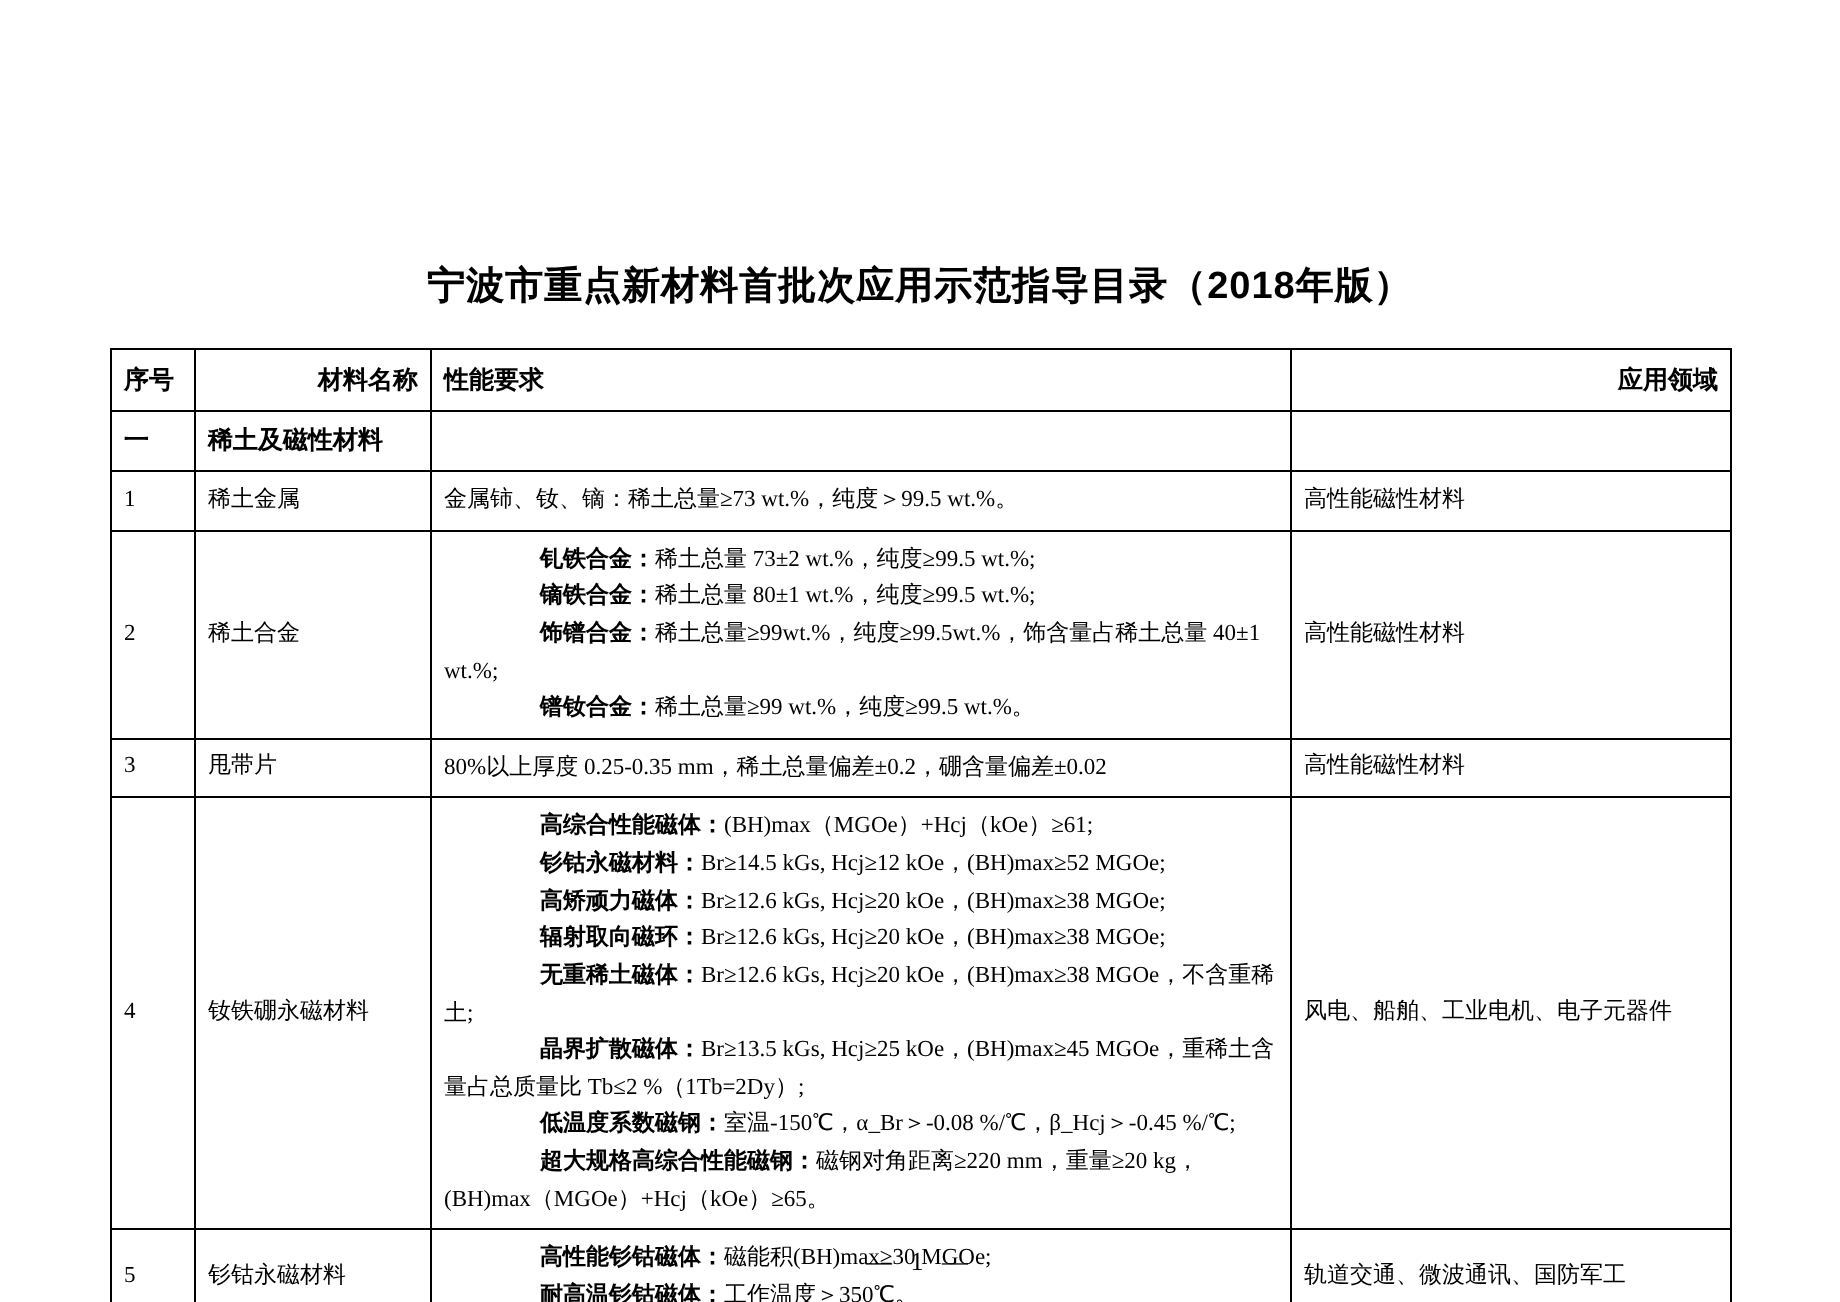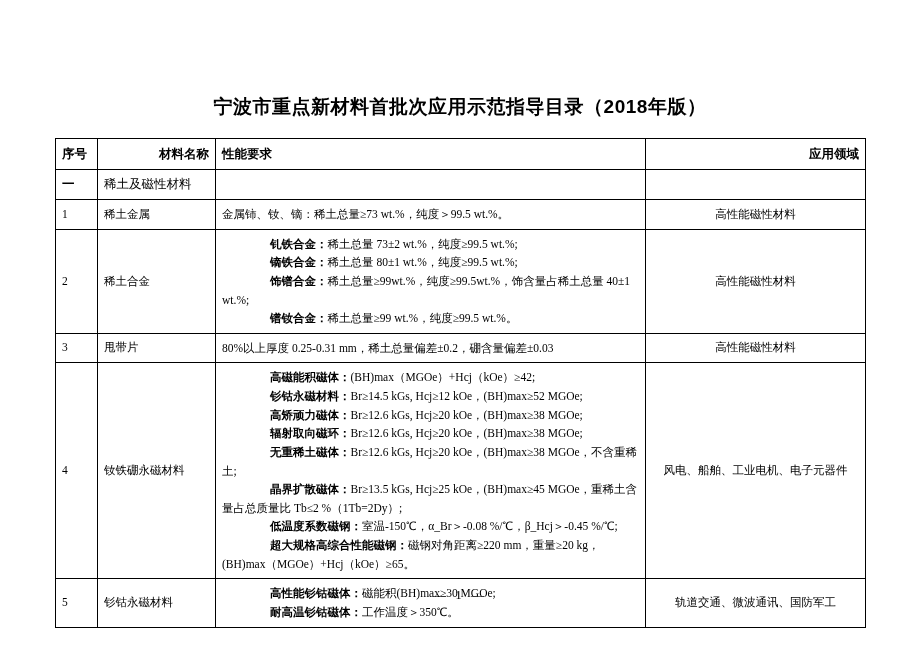--- a/index.html
+++ b/index.html
@@ -22,55 +22,56 @@
     padding: 0 55px;
   }
   .doc-title {
     text-align: center;
     font-family: "Liberation Sans", sans-serif;
     font-weight: bold;
     font-size: 19px;
     letter-spacing: 0.5px;
     padding-top: 94px;
     padding-bottom: 18px;
+    margin-top: 36px;
   }
   table.catalog {
     width: 810px;
     border-collapse: collapse;
     table-layout: fixed;
     font-size: 11.5px;
     line-height: 1.5;
   }
   table.catalog td, table.catalog th {
     border: 1px solid #000000;
     padding: 5px 6px;
     vertical-align: middle;
     box-sizing: border-box;
   }
   .col-no    { width: 42px;  text-align: left; }
   .col-name  { width: 118px; text-align: left; padding-left: 10px; }
   .col-perf  { width: 430px; text-align: left; }
-  .col-field { width: 220px; text-align: center; padding-left: 10px; }
+  .col-field { width: 220px; text-align: left; padding-left: 10px; }
 
   thead td {
     text-align: center;
     font-weight: bold;
     font-family: "Liberation Sans", sans-serif;
     font-size: 12.5px;
     padding: 7px 4px;
   }
   thead td.col-name, thead td.col-field { text-align: right; padding-left: 4px; }
 
   .section-row td {
     font-weight: bold;
     font-family: "Liberation Sans", sans-serif;
     font-size: 12.5px;
   }
   .section-row .col-no { font-weight: bold; }
-  .section-row .col-name { font-weight: normal; }
+  .section-row .col-name { font-weight: bold; }
 
   .perf-line { display: block; }
   .perf-line b { font-family: "Liberation Sans", sans-serif; font-weight: bold; margin-left: 48px; }
   td.col-perf { line-height: 1.62; }
   td.col-name, td.col-field, td.col-no { line-height: 1.5; }
 
   .page-number {
     position: absolute;
     left: 0;
     right: 0;
@@ -122,30 +123,30 @@
           <span class="perf-line"><b>饰镨合金：</b><span>稀土总量≥99wt.%，纯度≥99.5wt.%，饰含量占稀土总量 40±1 wt.%;</span></span>
           <span class="perf-line"><b>镨钕合金：</b><span>稀土总量≥99 wt.%，纯度≥99.5 wt.%。</span></span>
         </td>
         <td class="col-field">高性能磁性材料</td>
       </tr>
 
       <tr>
         <td class="col-no">3</td>
         <td class="col-name">甩带片</td>
         <td class="col-perf">
-          <span class="perf-line"><span>80%以上厚度 0.25-0.31 mm，稀土总量偏差±0.2，硼含量偏差±0.03</span></span>
+          <span class="perf-line"><span>80%以上厚度 0.25-0.35 mm，稀土总量偏差±0.2，硼含量偏差±0.02</span></span>
         </td>
         <td class="col-field">高性能磁性材料</td>
       </tr>
 
       <tr>
         <td class="col-no">4</td>
         <td class="col-name">钕铁硼永磁材料</td>
         <td class="col-perf">
-          <span class="perf-line"><b>高磁能积磁体：</b><span>(BH)max（MGOe）+Hcj（kOe）≥42;</span></span>
+          <span class="perf-line"><b>高综合性能磁体：</b><span>(BH)max（MGOe）+Hcj（kOe）≥61;</span></span>
           <span class="perf-line"><b>钐钴永磁材料：</b><span>Br≥14.5 kGs, Hcj≥12 kOe，(BH)max≥52 MGOe;</span></span>
           <span class="perf-line"><b>高矫顽力磁体：</b><span>Br≥12.6 kGs, Hcj≥20 kOe，(BH)max≥38 MGOe;</span></span>
           <span class="perf-line"><b>辐射取向磁环：</b><span>Br≥12.6 kGs, Hcj≥20 kOe，(BH)max≥38 MGOe;</span></span>
           <span class="perf-line"><b>无重稀土磁体：</b><span>Br≥12.6 kGs, Hcj≥20 kOe，(BH)max≥38 MGOe，不含重稀土;</span></span>
           <span class="perf-line"><b>晶界扩散磁体：</b><span>Br≥13.5 kGs, Hcj≥25 kOe，(BH)max≥45 MGOe，重稀土含量占总质量比 Tb≤2 %（1Tb=2Dy）;</span></span>
           <span class="perf-line"><b>低温度系数磁钢：</b><span>室温-150℃，α_Br＞-0.08 %/℃，β_Hcj＞-0.45 %/℃;</span></span>
           <span class="perf-line"><b>超大规格高综合性能磁钢：</b><span>磁钢对角距离≥220 mm，重量≥20 kg，(BH)max（MGOe）+Hcj（kOe）≥65。</span></span>
         </td>
         <td class="col-field">风电、船舶、工业电机、电子元器件</td>
       </tr>

